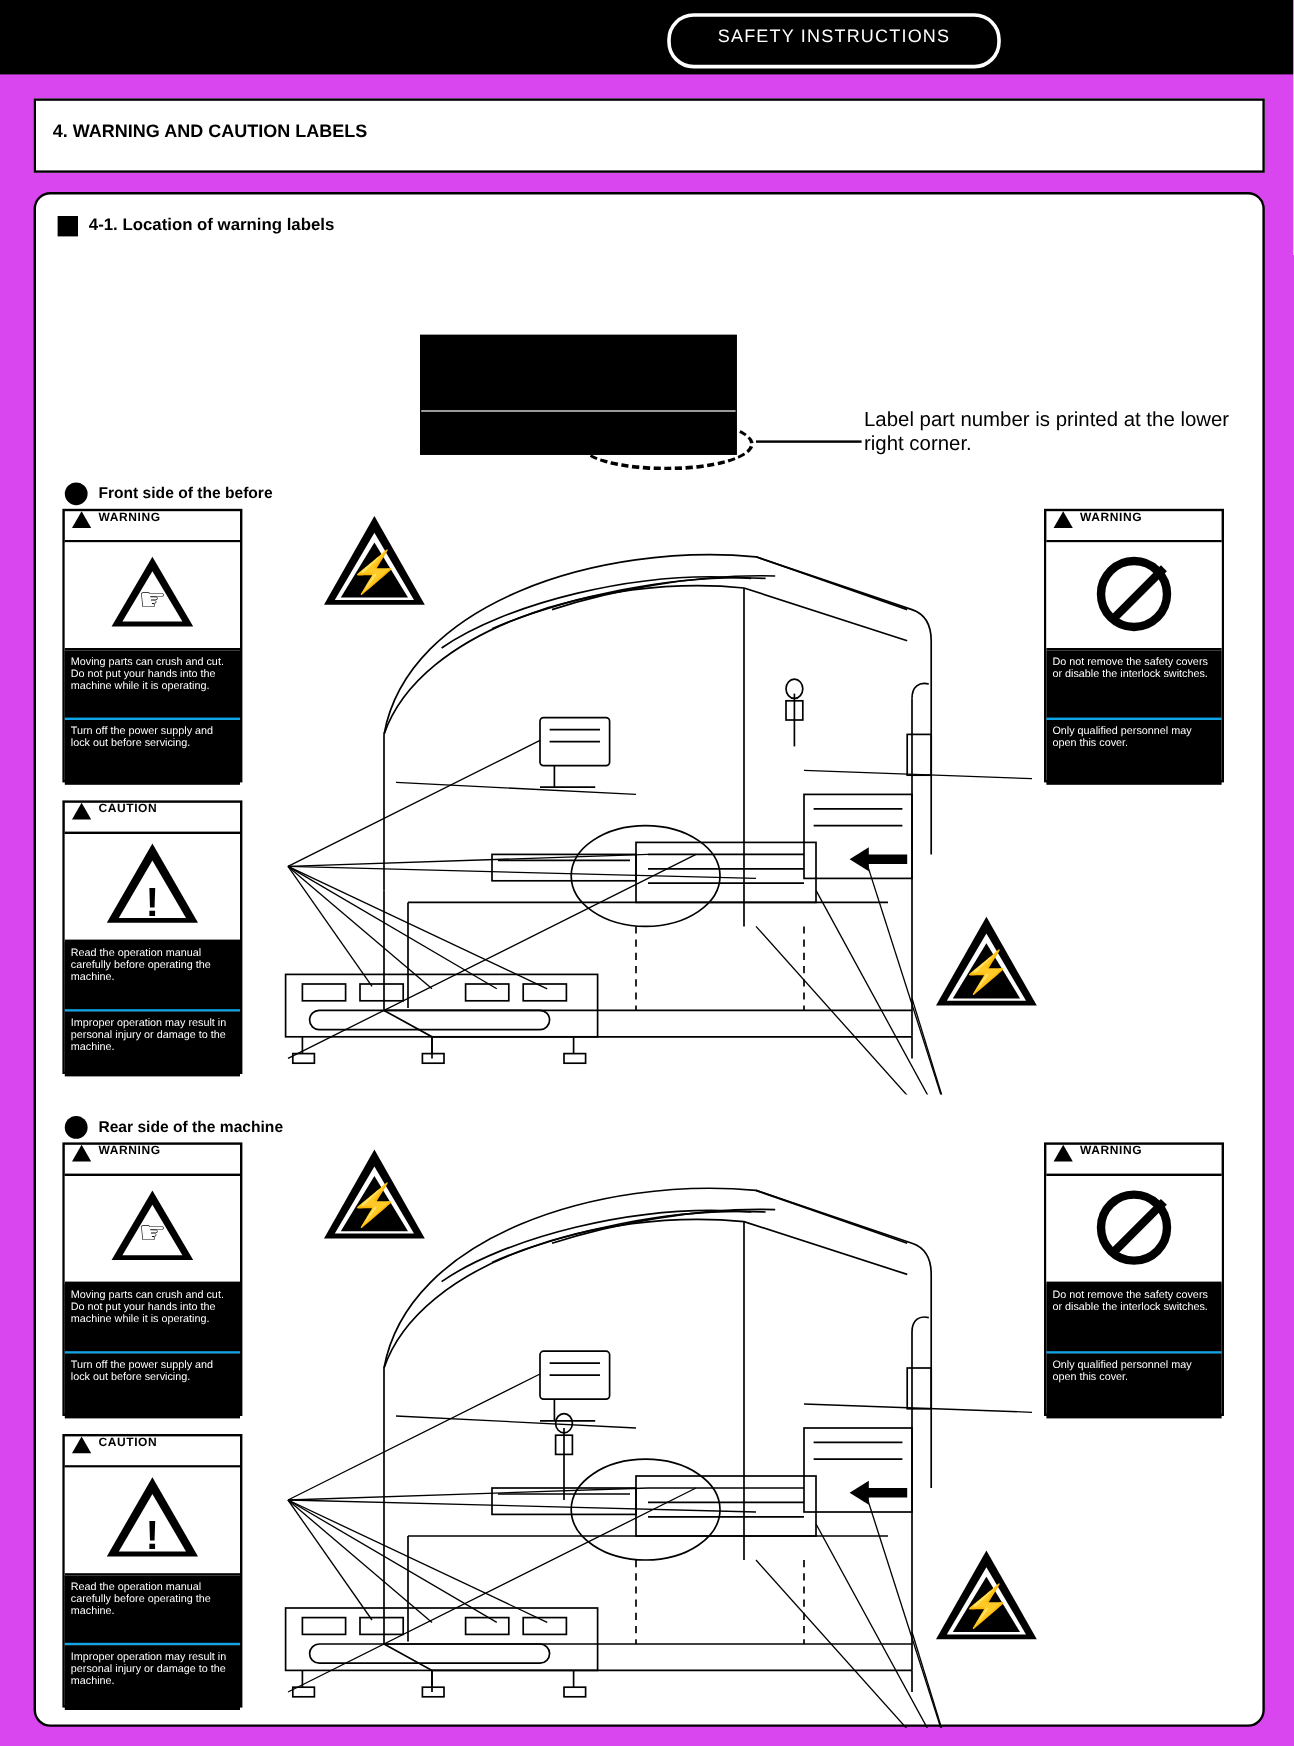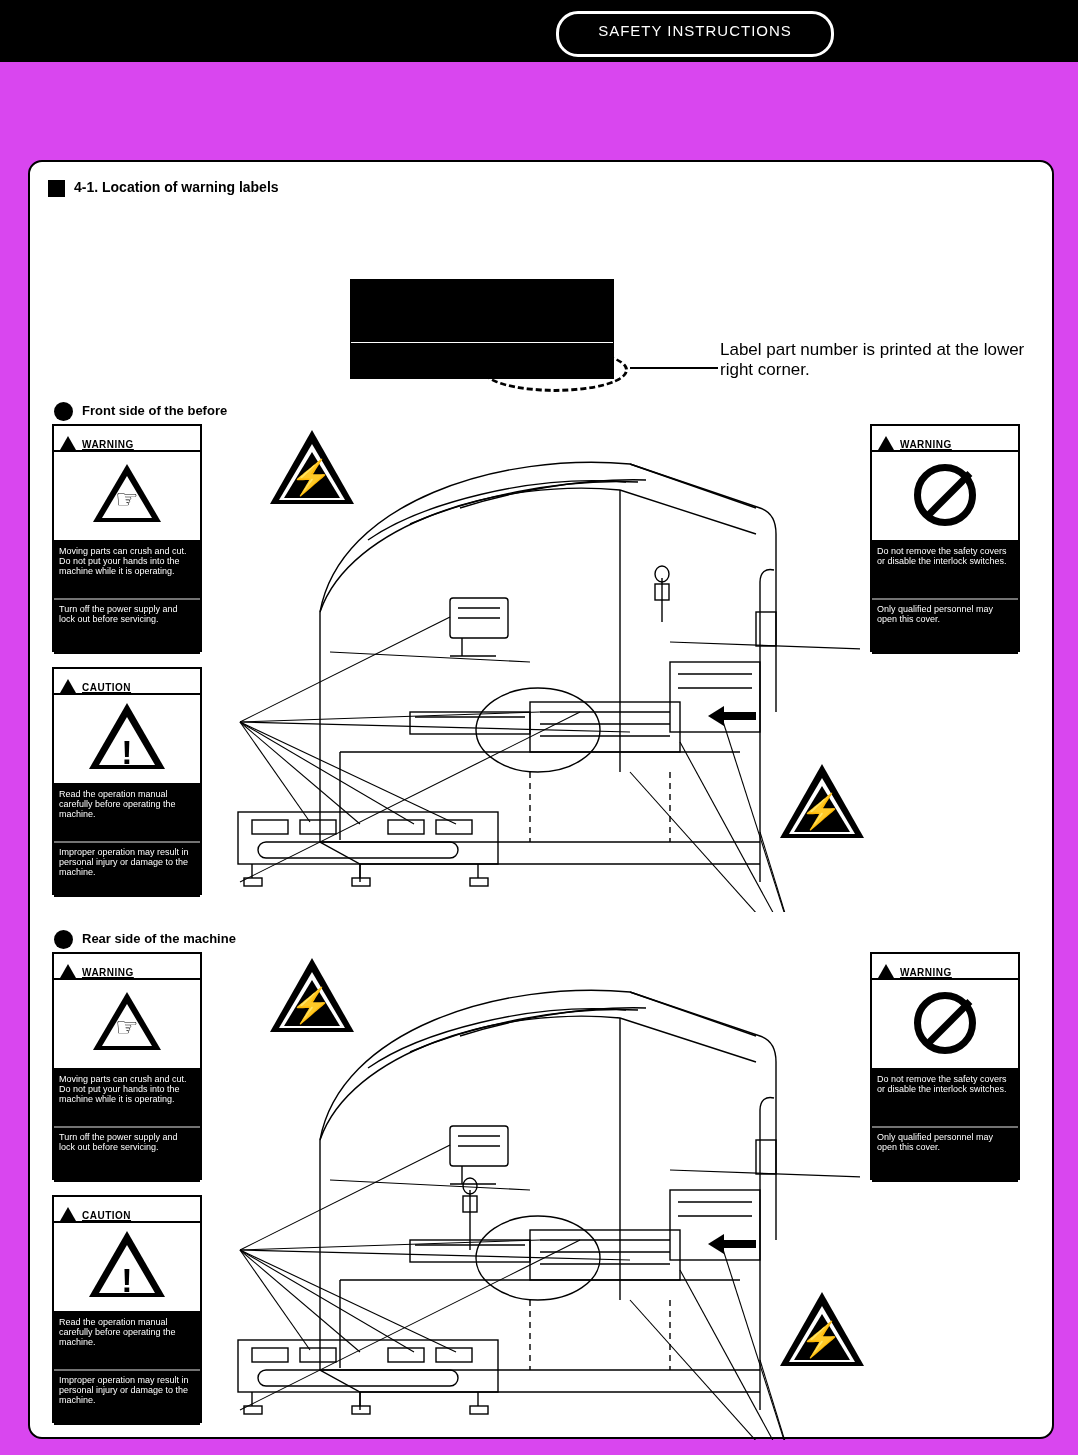--- a/index.html
+++ b/index.html
@@ -160,24 +160,23 @@
     position: absolute;
     border: 2px solid #000000;
     background: #ffffff;
     box-sizing: border-box;
   }
   .warn-head {
     position: relative;
     height: 26px;
     border-bottom: 2px solid #000000;
     display: flex;
-    align-items: flex-end;
+    align-items: flex-start;
     padding-left: 6px;
     box-sizing: border-box;
-    text-decoration: underline;
   }
   .warn-tri {
     width: 0;
     height: 0;
     border-left: 8px solid transparent;
     border-right: 8px solid transparent;
     border-bottom: 14px solid #000000;
     position: relative;
     margin-right: 6px;
   }
@@ -187,21 +186,21 @@
     letter-spacing: .5px;
   }
   .warn-pic {
     height: 88px;
     border-bottom: 2px solid #000000;
     position: relative;
     background: #ffffff;
   }
   .warn-blk {
     background: #000000;
-    border-bottom: 2px solid #737373;
+    border-bottom: 2px solid #0ea5e9;
     position: relative;
     color: #ffffff;
     font-size: 9px;
     padding: 4px 5px;
     box-sizing: border-box;
   }
   .warn-blk.last { border-bottom: none; }
 
   
   .tri-outline {
@@ -315,20 +314,23 @@
 </style>
 </head>
 <body>
 
 <div id="page">
 
   <div class="header-bar">
     <div class="header-pill">SAFETY INSTRUCTIONS</div>
   </div>
 
+  <div class="title-box">
+    <div class="title-text">4. WARNING AND CAUTION LABELS</div>
+  </div>
 
   <div class="content-frame">
 
     <div class="sq-bullet"></div>
     <div class="sec-heading">4-1. Location of warning labels</div>
 
     <div class="label-sample">
       <div class="ls-line" style="top:62px;"></div>
     </div>
     <div class="callout-ellipse"></div>

